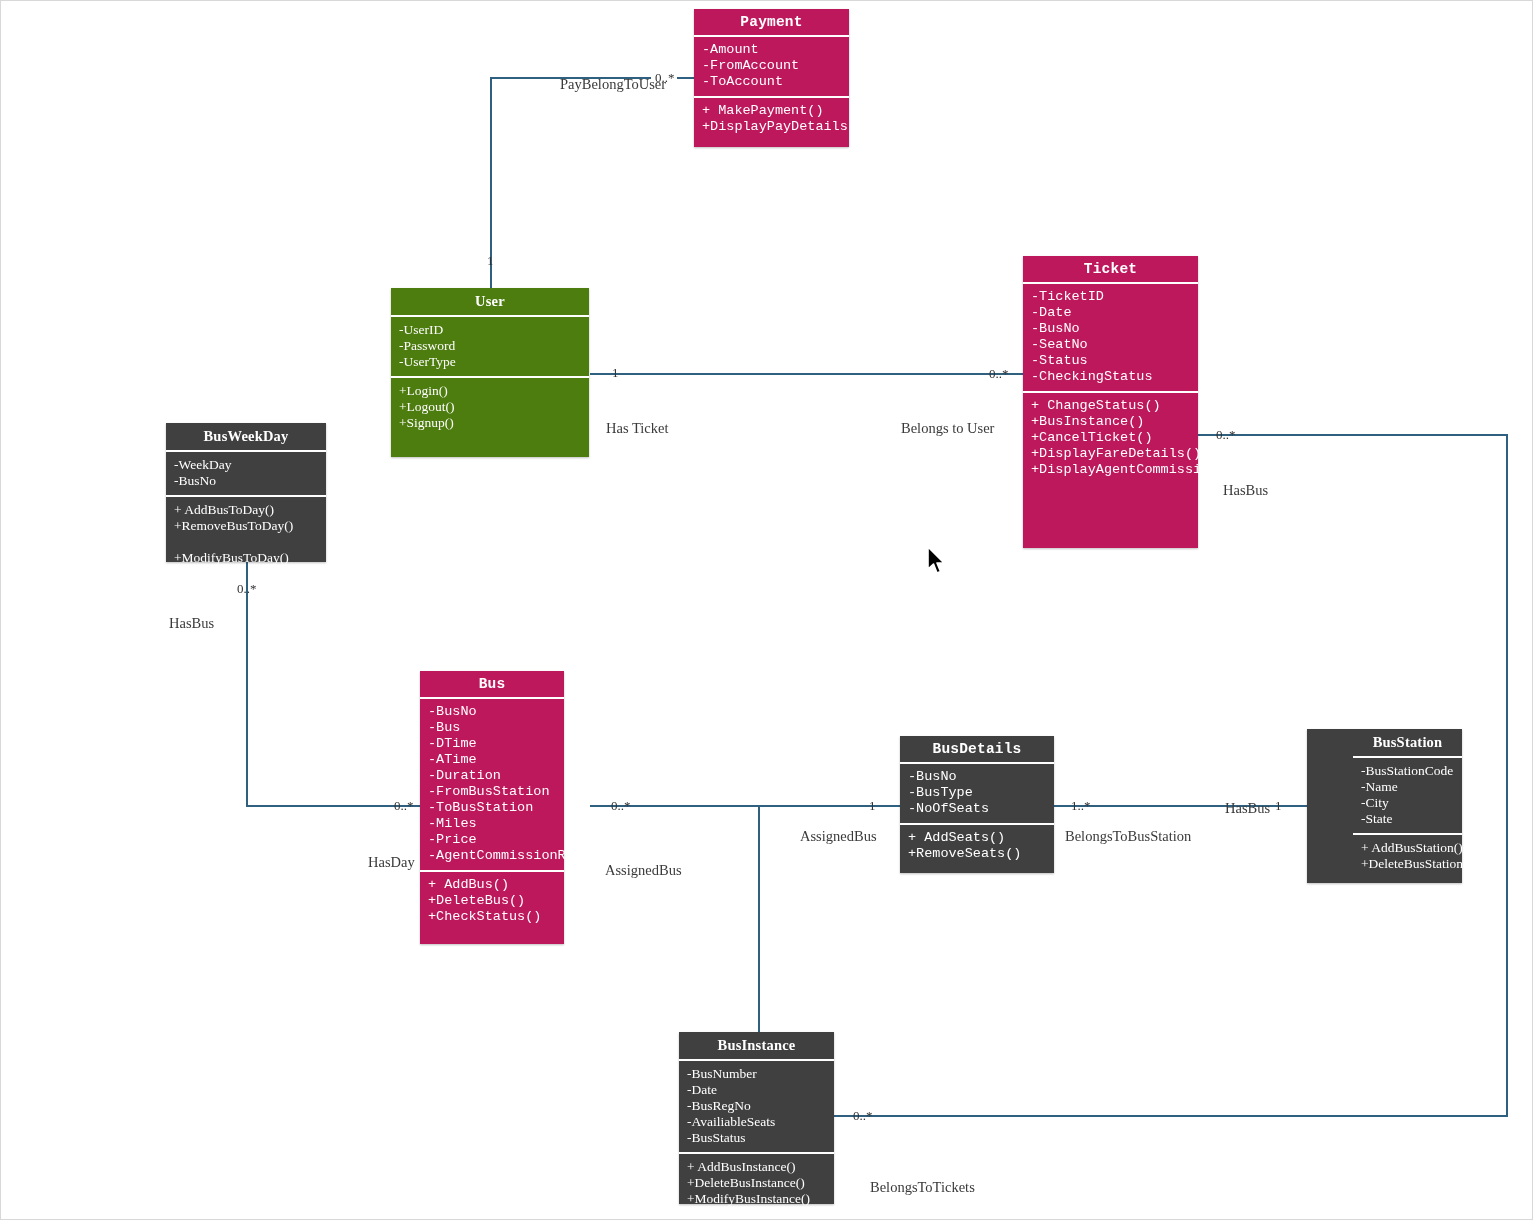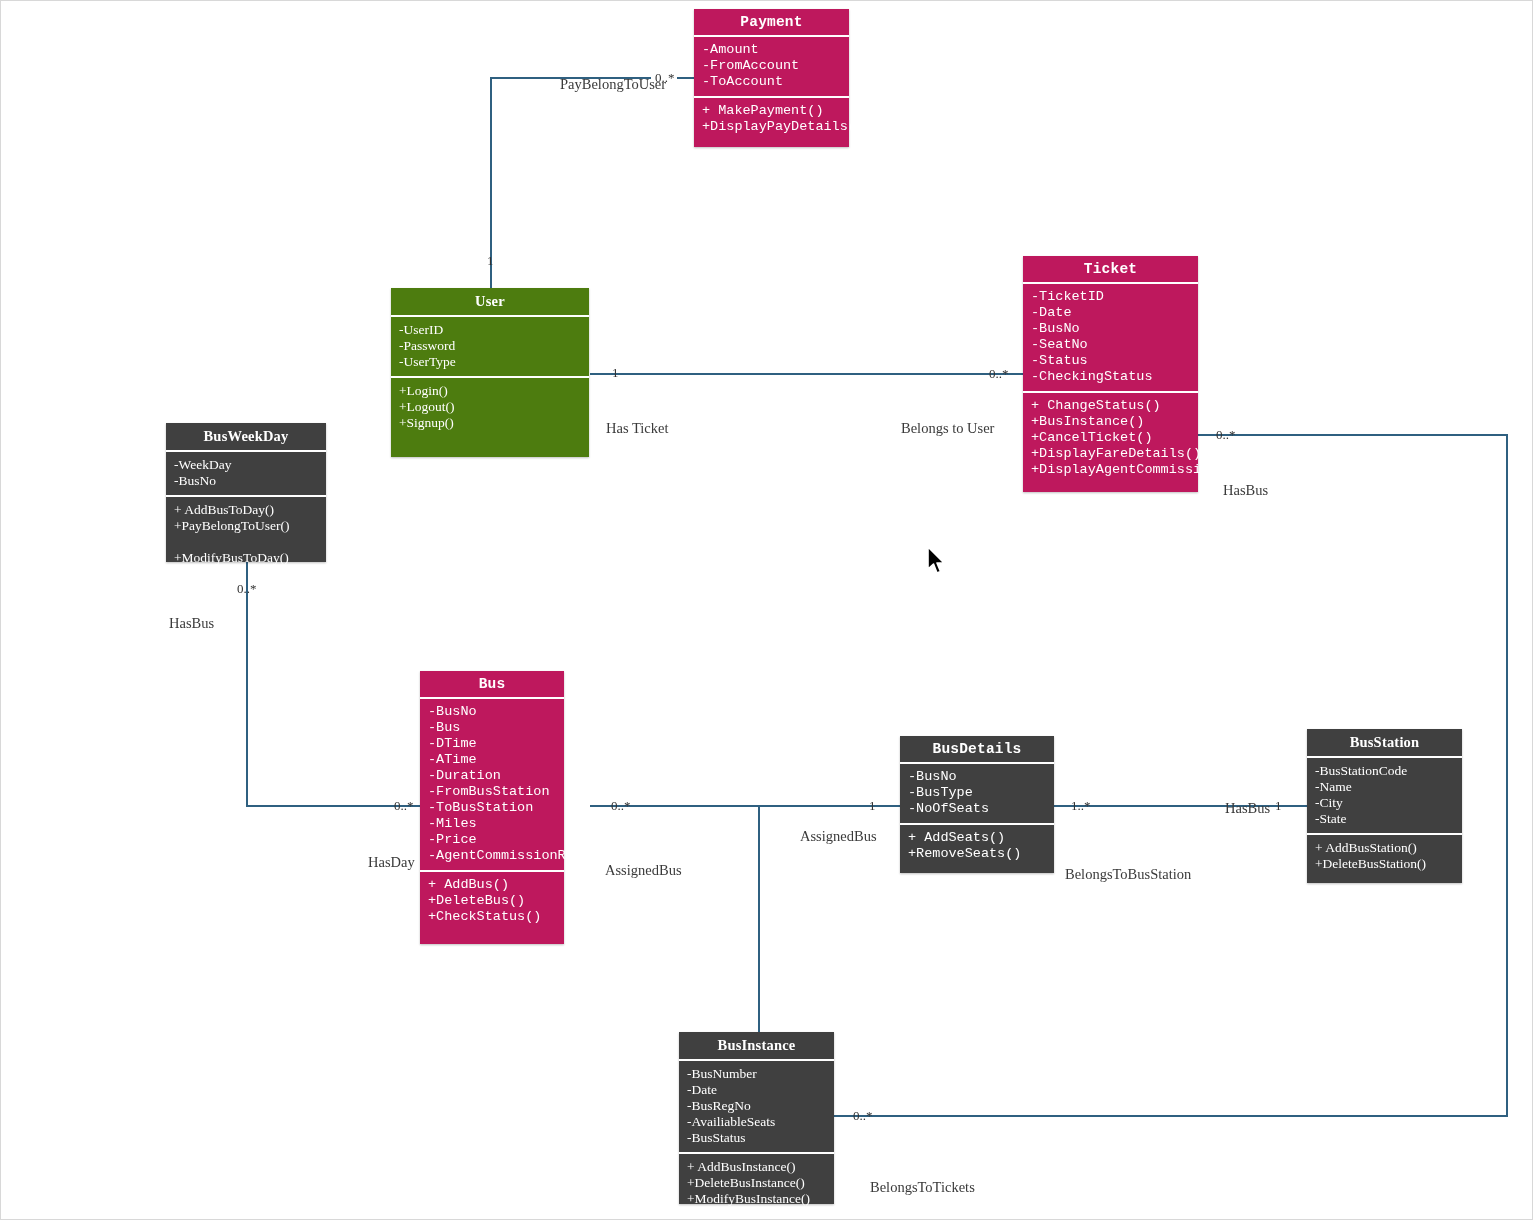--- a/index.html
+++ b/index.html
@@ -122,40 +122,40 @@
 
   <div class="assoc" style="left:559px; top:42px;">PayBelongToUser</div>
   <div class="assoc" style="left:401px; top:263px;">HasPayment</div>
   <div class="assoc" style="left:605px; top:386px;">Has Ticket</div>
   <div class="assoc" style="left:900px; top:386px;">Belongs to User</div>
   <div class="assoc" style="left:1222px; top:448px;">HasBus</div>
   <div class="assoc" style="left:168px; top:581px;">HasBus</div>
   <div class="assoc" style="left:367px; top:820px;">HasDay</div>
   <div class="assoc" style="left:604px; top:828px;">AssignedBus</div>
   <div class="assoc" style="left:799px; top:794px;">AssignedBus</div>
-  <div class="assoc" style="left:1064px; top:832px;text-align:center;">BelongsToBusStation</div>
+  <div class="assoc" style="left:1064px; top:794px;text-align:center;">BelongsToBusStation</div>
   <div class="assoc" style="left:1224px; top:766px;">HasBus</div>
   <div class="assoc" style="left:869px; top:1145px;">BelongsToTickets</div>
 
   <div class="umlclass theme-brown" style="left:693px; top:8px; width:155px; height:138px;">
     <div class="cname">Payment</div>
     <div class="sep"></div>
     <div class="compartment">
       <div class="row">-Amount</div>
       <div class="row">-FromAccount</div>
       <div class="row">-ToAccount</div>
     </div>
     <div class="sep"></div>
     <div class="compartment">
       <div class="row">+ MakePayment()</div>
       <div class="row">+DisplayPayDetails()</div>
     </div>
   </div>
 
-  <div class="umlclass theme-brown" style="left:1022px; top:255px; width:175px; height:236px;">
+  <div class="umlclass theme-brown" style="left:1022px; top:255px; width:175px; height:292px;">
     <div class="cname">Ticket</div>
     <div class="sep"></div>
     <div class="compartment">
       <div class="row">-TicketID</div>
       <div class="row">-Date</div>
       <div class="row">-BusNo</div>
       <div class="row">-SeatNo</div>
       <div class="row">-Status</div>
       <div class="row">-CheckingStatus</div>
     </div>
@@ -188,21 +188,21 @@
   <div class="umlclass theme-teal" style="left:165px; top:422px; width:160px; height:139px;">
     <div class="cname">BusWeekDay</div>
     <div class="sep"></div>
     <div class="compartment">
       <div class="row">-WeekDay</div>
       <div class="row">-BusNo</div>
     </div>
     <div class="sep"></div>
     <div class="compartment">
       <div class="row">+ AddBusToDay()</div>
-      <div class="row">+PayBelongToUser()</div>
+      <div class="row">+RemoveBusToDay()</div>
       <div class="row">&nbsp;</div>
       <div class="row">+ModifyBusToDay()</div>
     </div>
   </div>
 
   <div class="umlclass theme-brown" style="left:419px; top:670px; width:144px; height:273px;">
     <div class="cname">Bus</div>
     <div class="sep"></div>
     <div class="compartment">
       <div class="row">-BusNo</div>
@@ -232,21 +232,21 @@
       <div class="row">-BusType</div>
       <div class="row">-NoOfSeats</div>
     </div>
     <div class="sep"></div>
     <div class="compartment">
       <div class="row">+ AddSeats()</div>
       <div class="row">+RemoveSeats()</div>
     </div>
   </div>
 
-  <div class="umlclass theme-teal" style="left:1306px; top:728px; width:155px; height:154px;">
+  <div class="umlclass theme-teal" style="left:1306px; top:728px; width:155px; height:154px;padding-left:46px;">
     <div class="cname">BusStation</div>
     <div class="sep"></div>
     <div class="compartment">
       <div class="row">-BusStationCode</div>
       <div class="row">-Name</div>
       <div class="row">-City</div>
       <div class="row">-State</div>
     </div>
     <div class="sep"></div>
     <div class="compartment">

